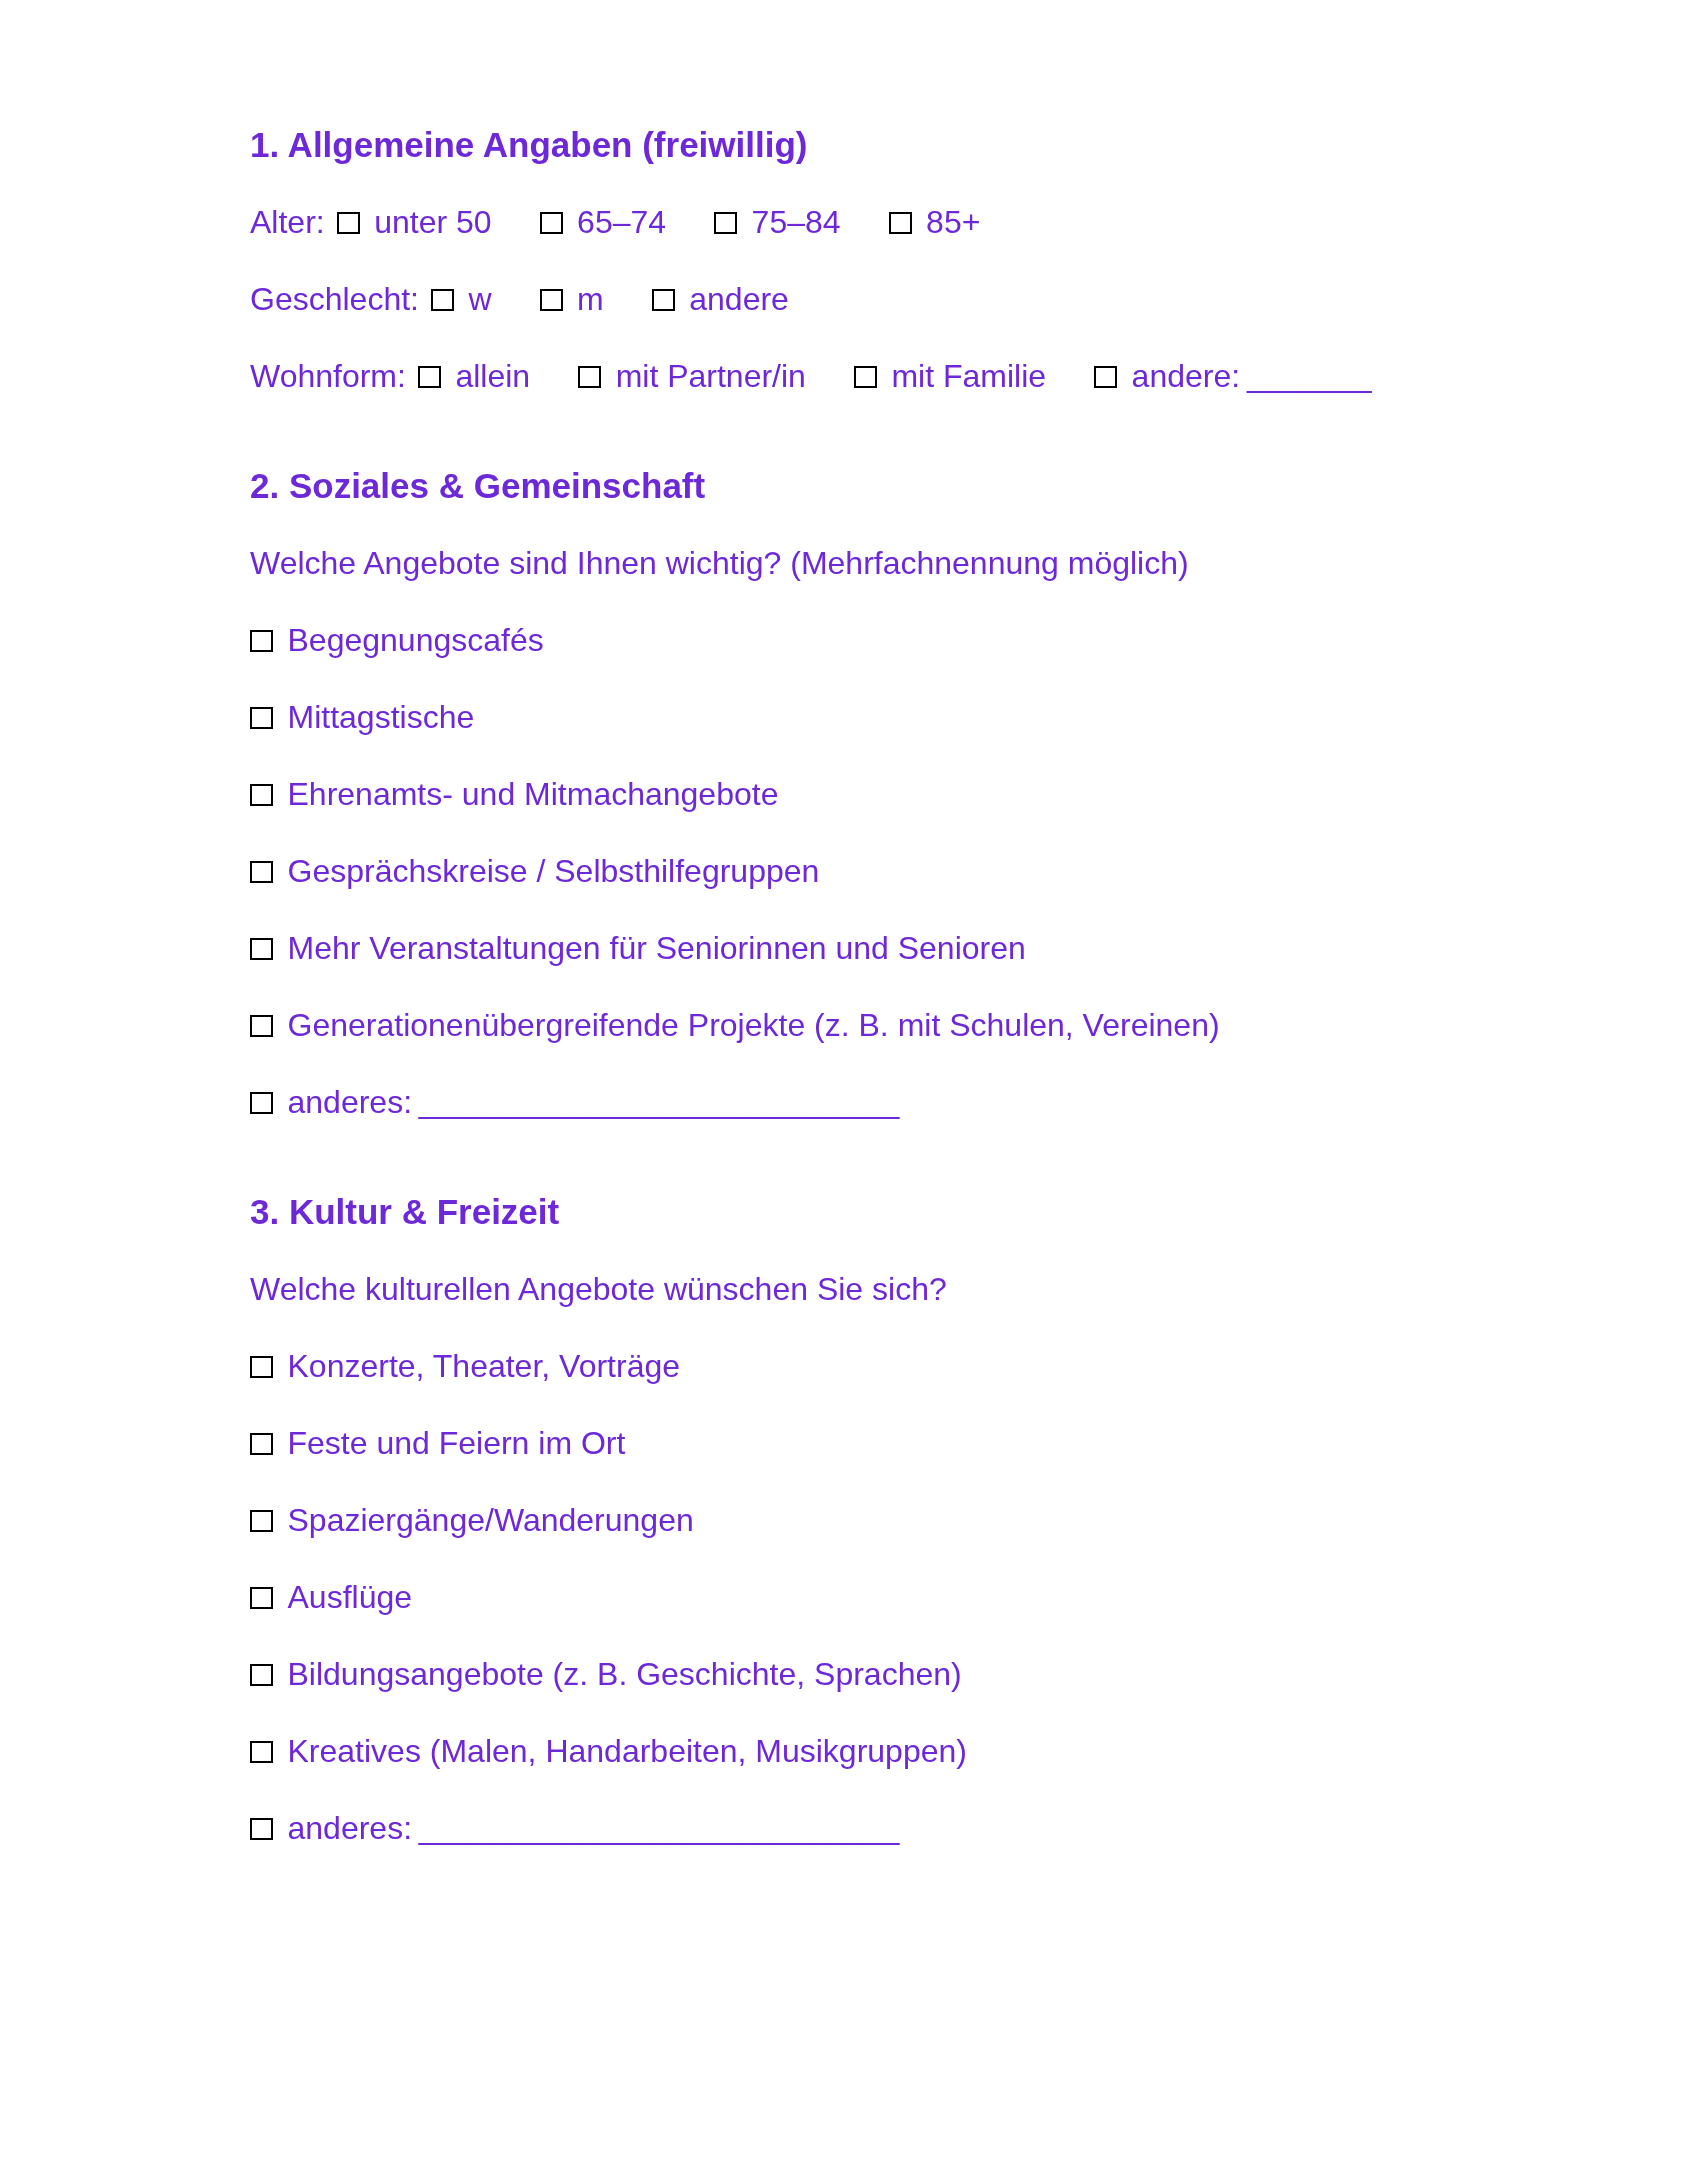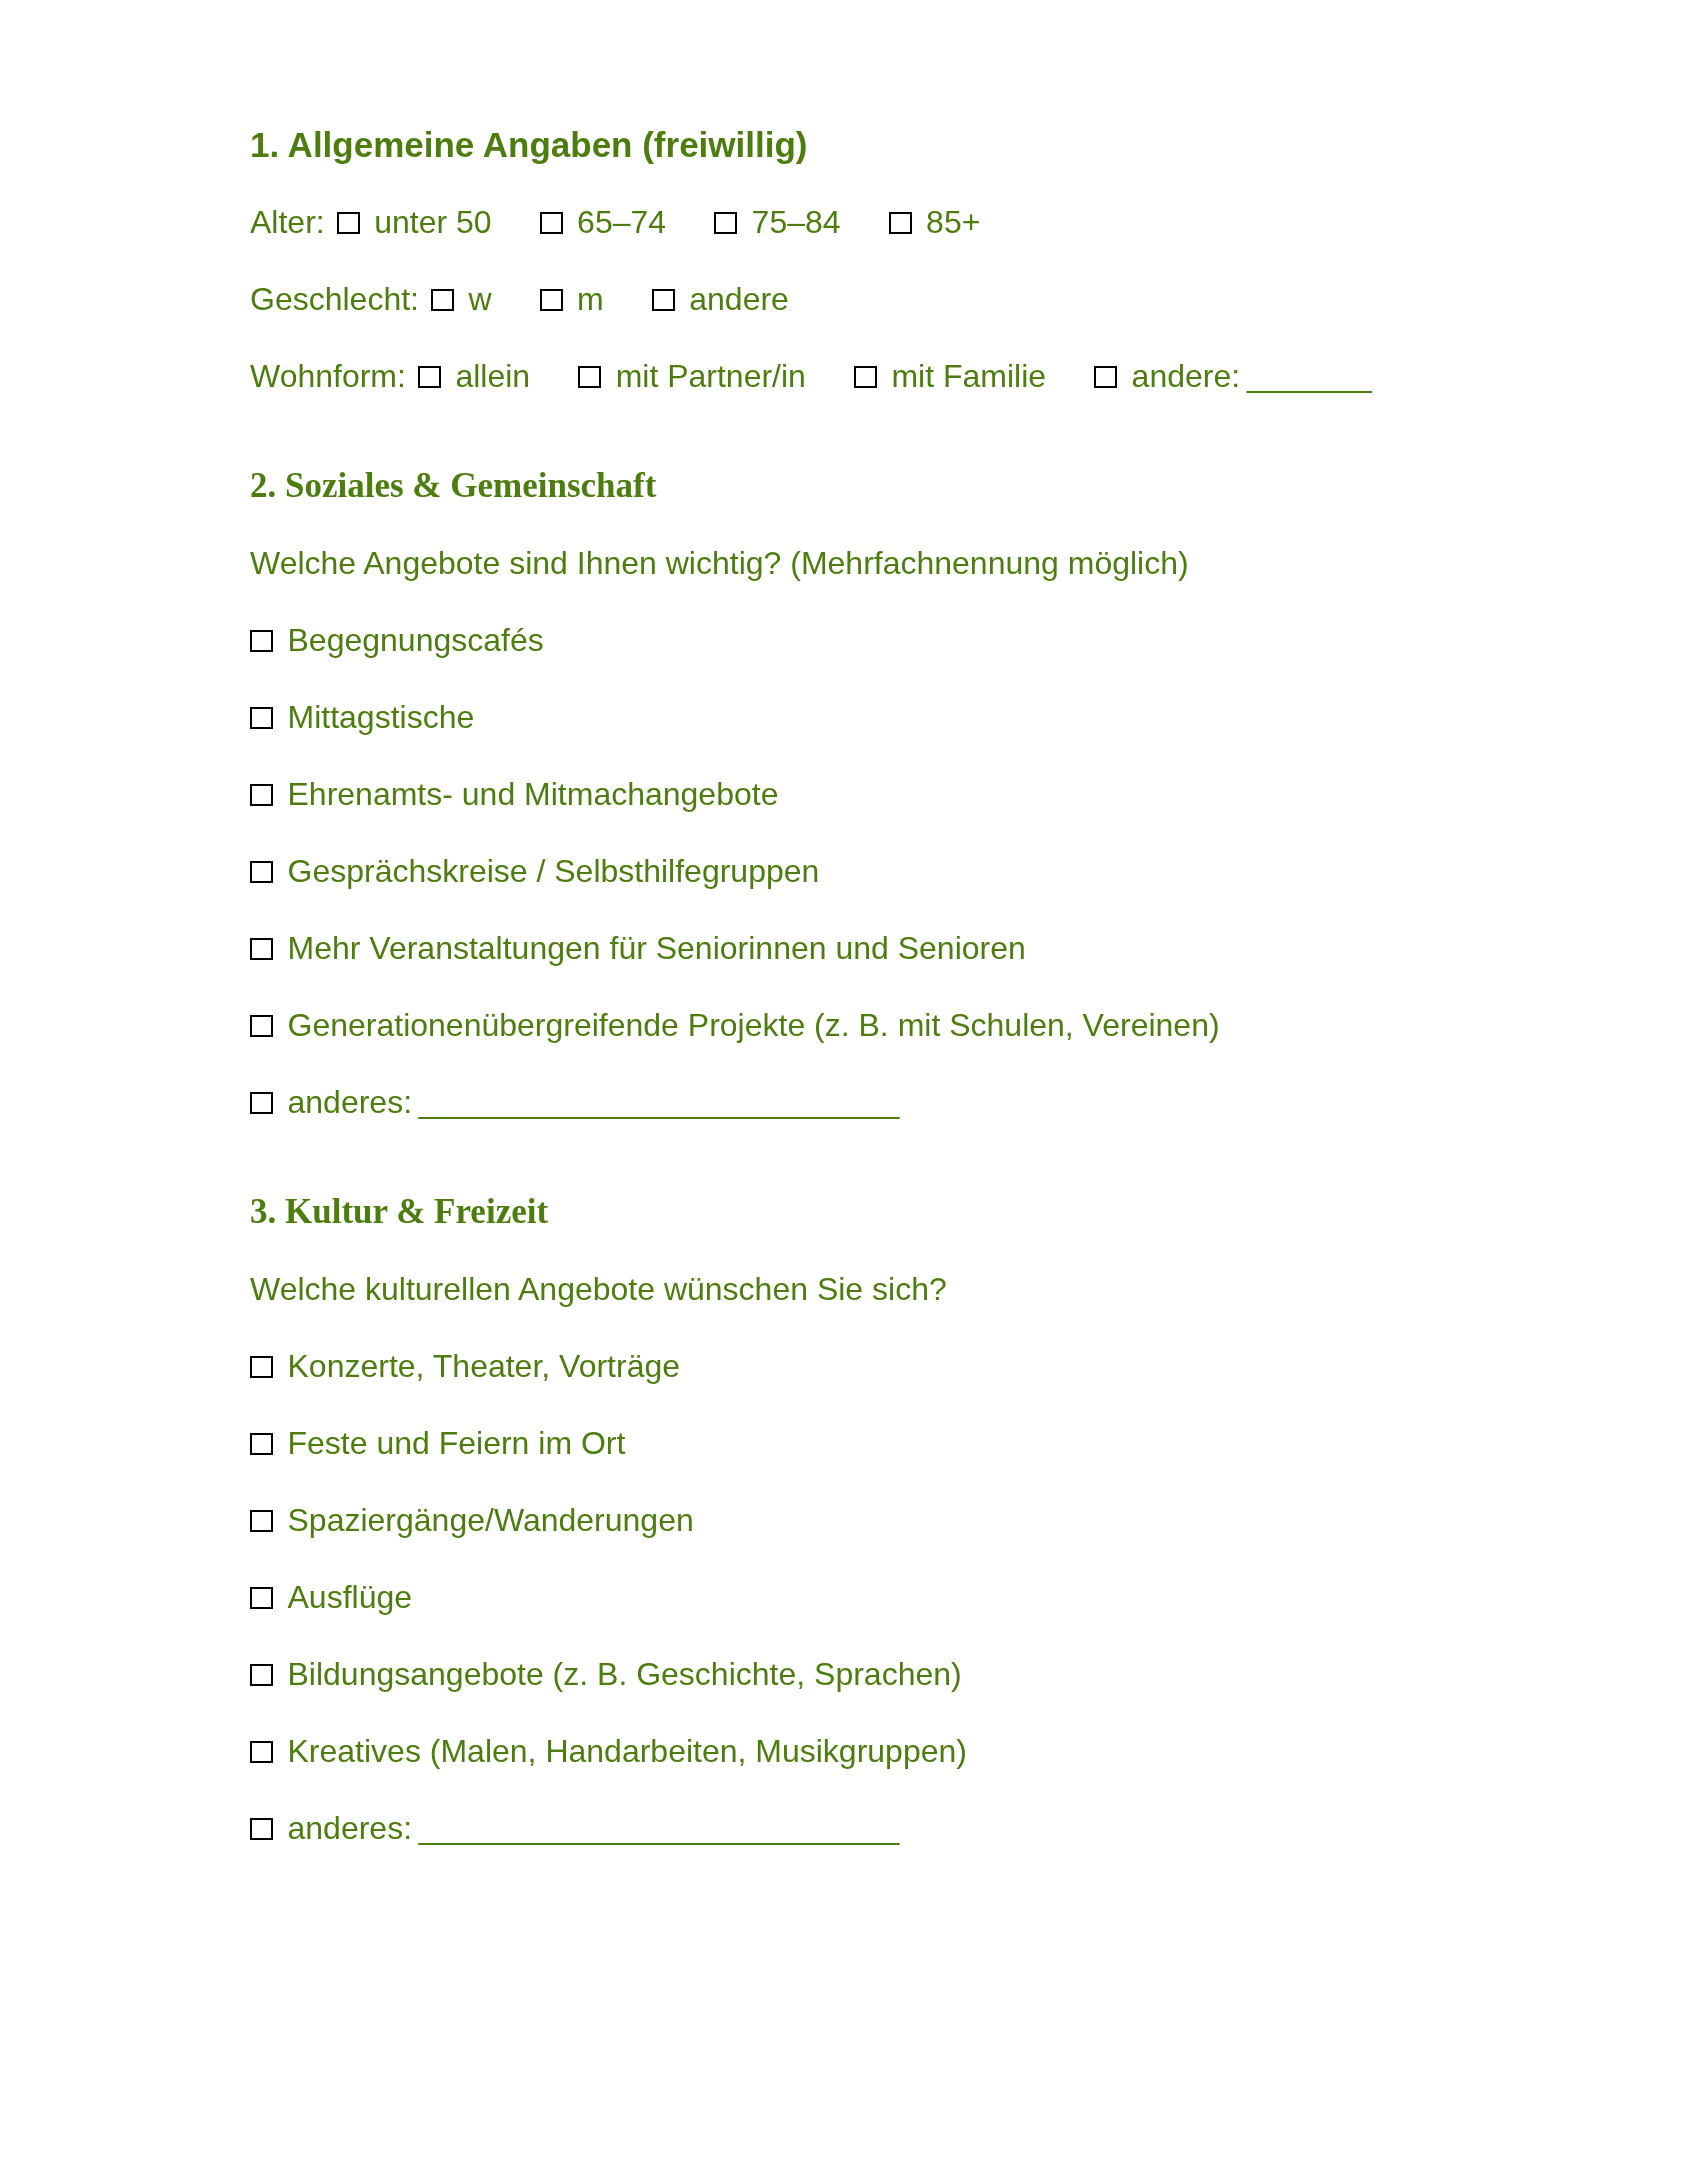--- a/index.html
+++ b/index.html
@@ -8,29 +8,29 @@
     width: 1685px;
     height: 2181px;
     background: #ffffff;
     overflow: hidden;
   }
   .content {
     padding: 124px 153px 0 250px;
     font-family: "Liberation Sans", sans-serif;
     font-size: 32px;
     line-height: 41px;
-    color: #4d7c0f;
+    color: #6d28d9;
   }
   .heading {
     font-size: 35px;
     font-weight: bold;
     line-height: 41px;
     margin: 0 0 37px 0;
   }
-  .heading.gap-above { margin-top: 68px; font-family: Liberation Serif, serif; }
+  .heading.gap-above { margin-top: 68px; }
   p.row, p.item, p.question { margin: 0 0 36px 0; }
   .cbx {
     display: inline-block;
     width: 19px;
     height: 18px;
     border: 2.6px solid #000000;
     margin-right: 14.5px;
     vertical-align: -0.9px;
     background: #ffffff;
   }

